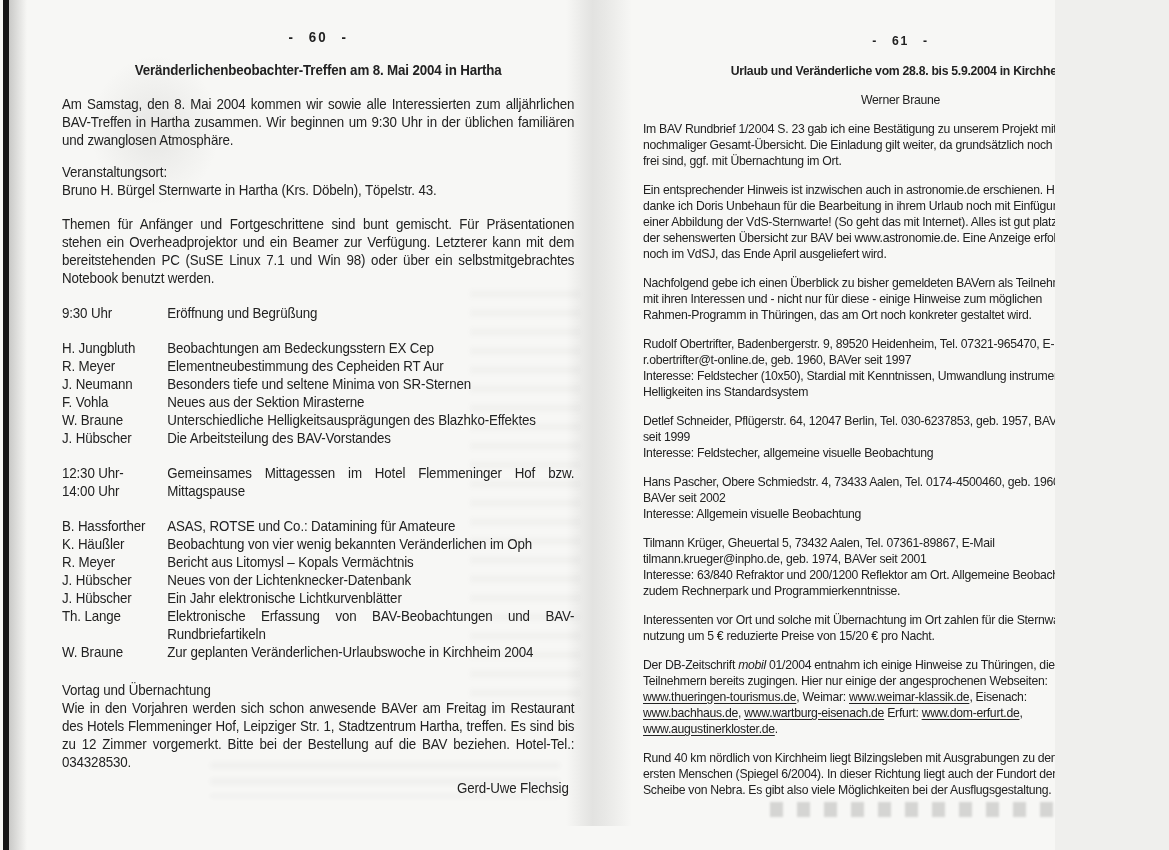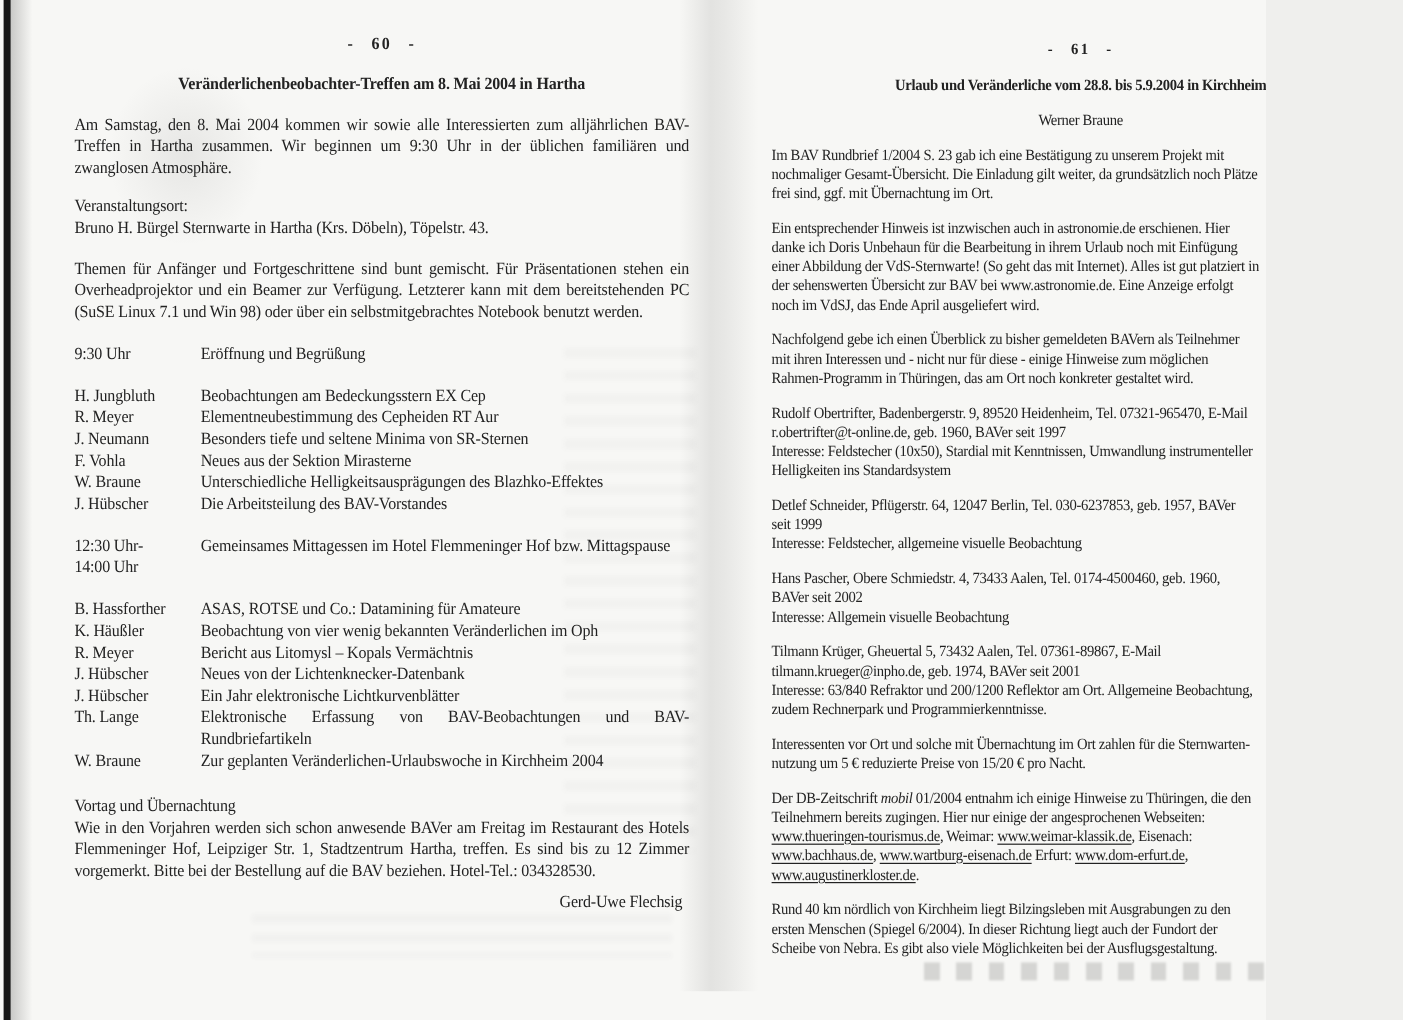--- a/index.html
+++ b/index.html
@@ -1,20 +1,20 @@
 <!DOCTYPE html>
 <html lang="de"><head>
 <meta charset="utf-8">
 <title>Scan</title>
 <style>
   html,body{margin:0;padding:0;background:#efefed;}
   .scan{
     position:relative;width:1055px;height:850px;overflow:hidden;
     background:#f7f7f5;
-    font-family:Liberation Serif, serif;
+    font-family:Liberation Sans, sans-serif;
     color:#222;
   }
   
   .edge-left-black{position:absolute;left:3px;top:0;bottom:0;width:6px;background:#161616;}
   .edge-left-fade{position:absolute;left:9px;top:0;bottom:0;width:18px;
     background:linear-gradient(to right,#c9c9c7,rgba(201,201,199,0));}
   .gutter{position:absolute;left:566px;top:0;bottom:24px;width:66px;
     background:linear-gradient(to right,rgba(120,120,118,0),rgba(120,120,118,.16) 40%,rgba(120,120,118,.12) 58%,rgba(120,120,118,0));}
   .smudge{position:absolute;pointer-events:none;}
   .s1{left:90px;top:55px;width:130px;height:150px;

